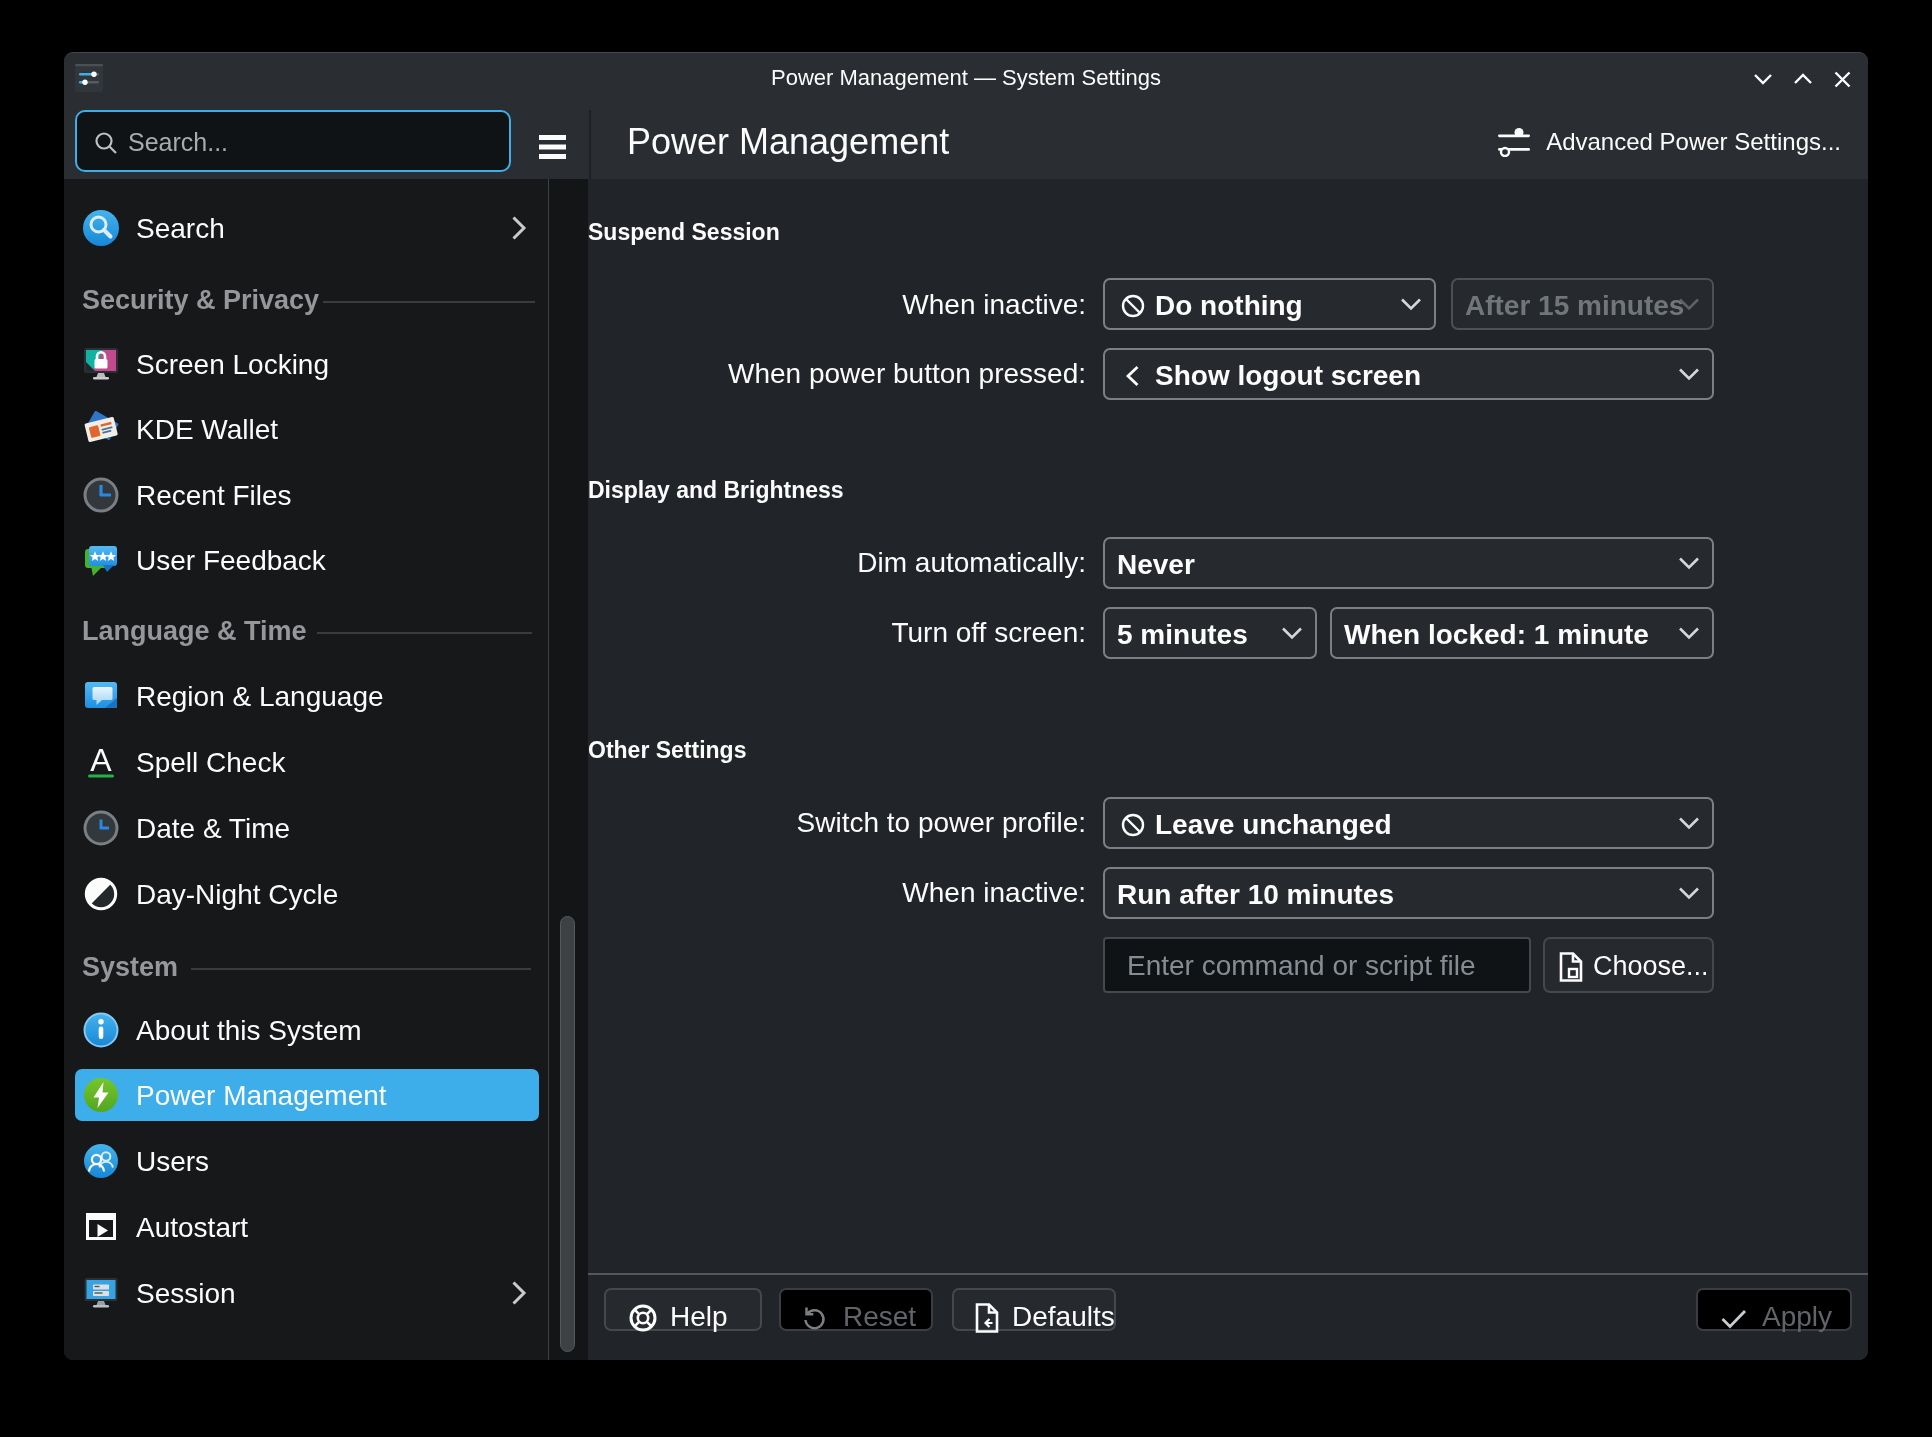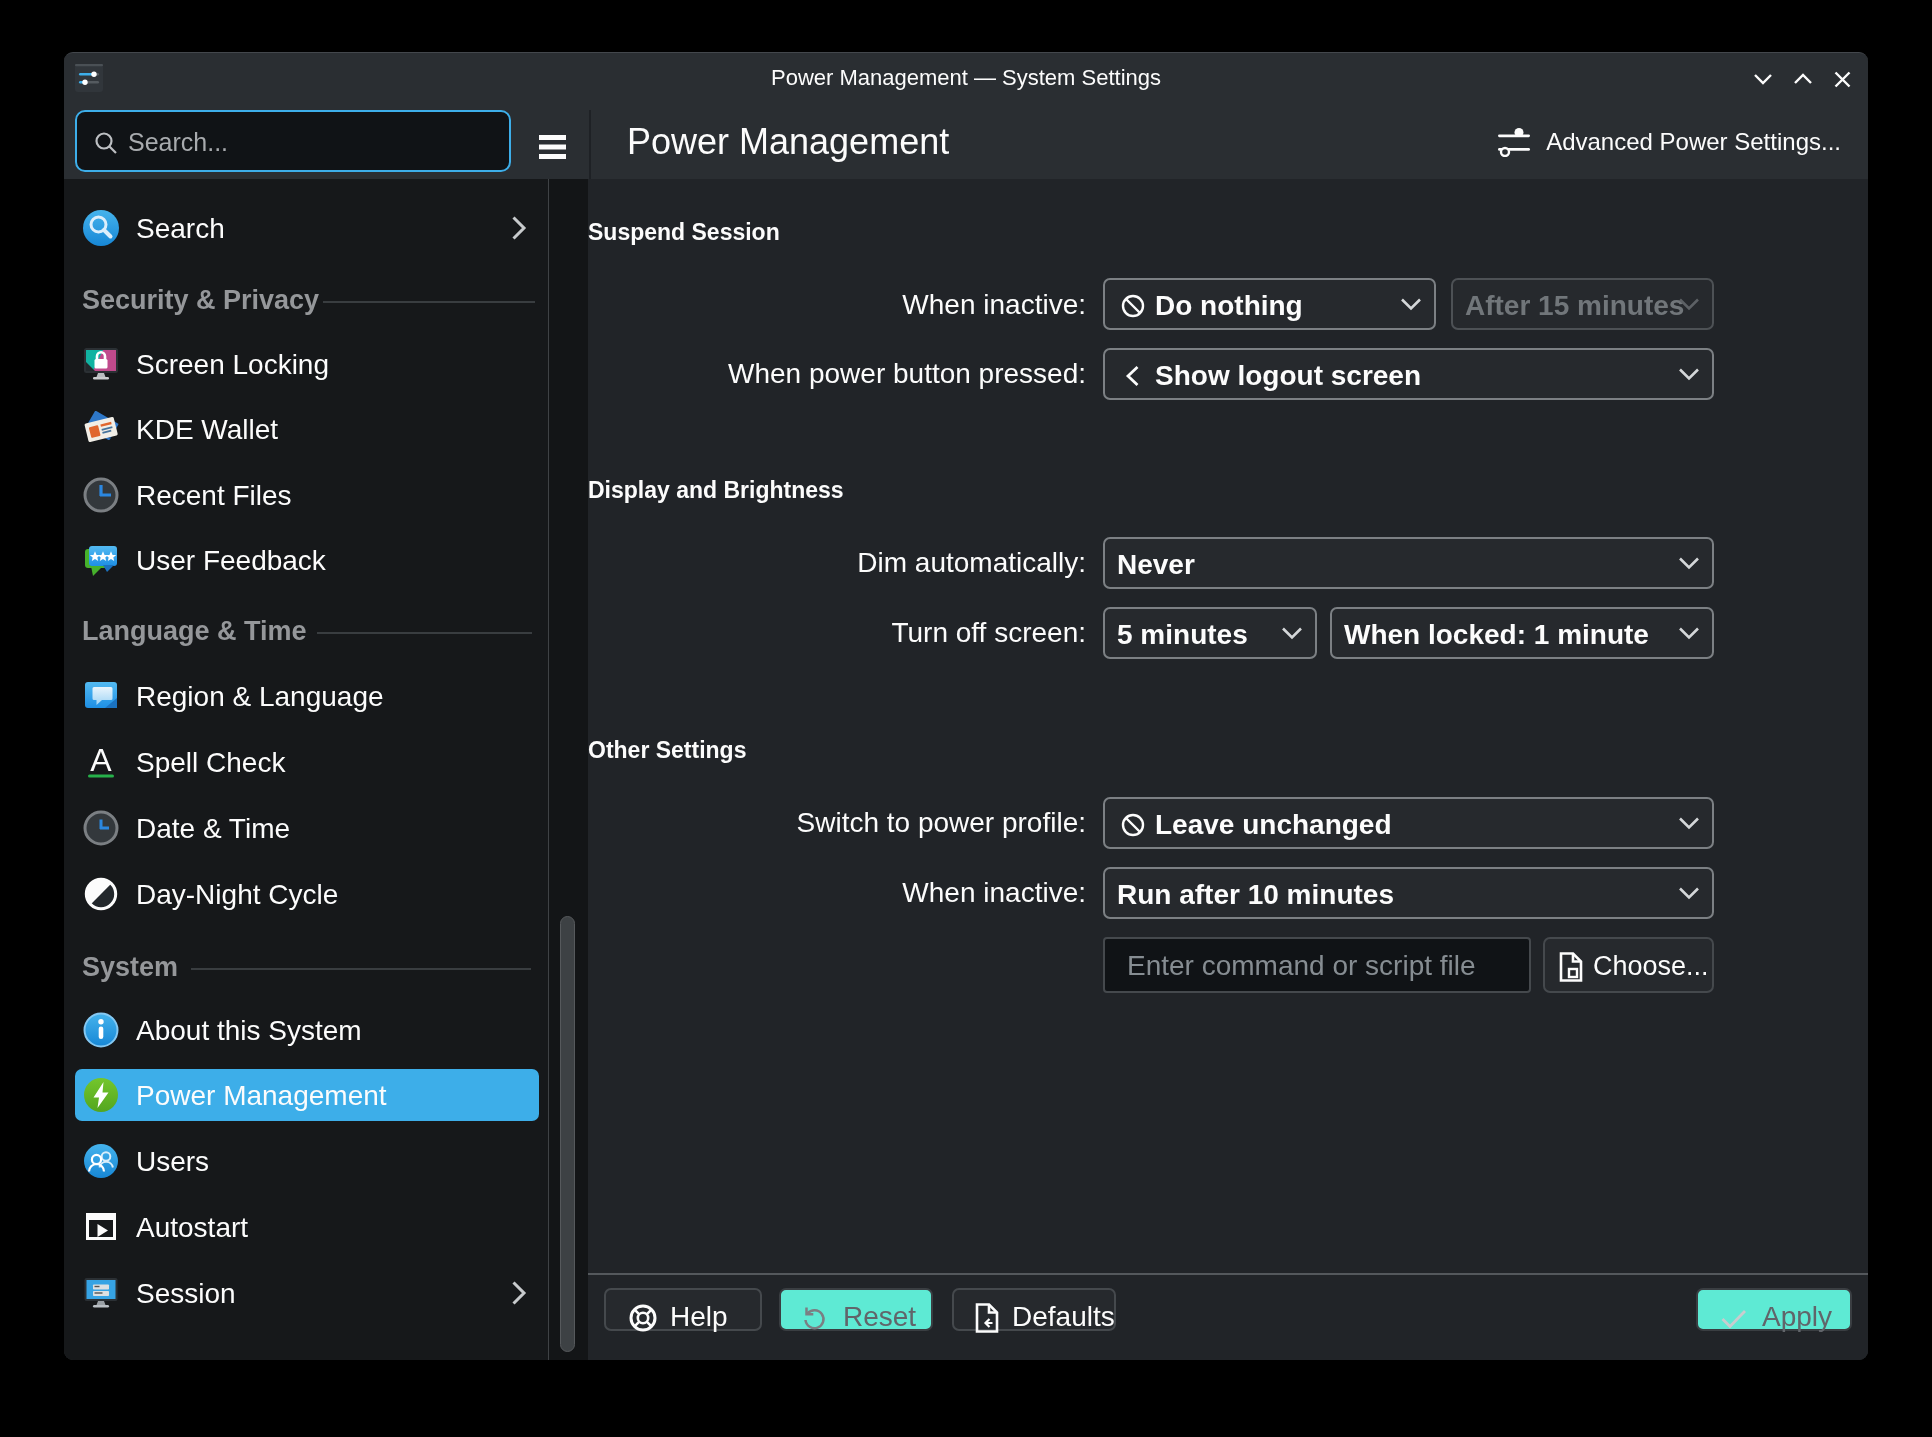--- a/index.html
+++ b/index.html
@@ -38,21 +38,21 @@
   font-size:28px; color:#fcfcfc; white-space:nowrap; }
 .combo { position:absolute; height:52px; background:#26292d;
   border:2px solid #7c8084; border-radius:7px; font-size:28px; color:#fcfcfc; }
 .combo .ctxt { position:absolute; left:12px; top:10px; white-space:nowrap;font-weight:bold; }
 .combo .ctxt.wicon { left:50px; }
 .combo.dis { border-color:#4d5155; color:#71767a; }
 .combo.dis .ctxt { color:#71767a; }
 .cchev { position:absolute; right:12px; top:17px; }
 .btn { position:absolute; height:43px; background:#26292d; border:2px solid #45494d;
   border-radius:7px; font-size:28px; color:#fcfcfc; }
-.btn.dis { color:#61656a; border-color:#3a3e42; background:#5eead4; }
+.btn.dis { color:#61656a; border-color:#3a3e42; background:#000000; }
 #cmdinput { position:absolute; left:1039px; top:884px; width:428px; height:56px;
   background:#101316; border:2px solid #45494d; border-radius:4px; }
 #cmdinput span { position:absolute; left:22px; top:11px; font-size:28px; color:#868d92; white-space:nowrap; }
 </style>
 </head>
 <body>
 <div id="win">
   <div class="abs" id="titletext">Power Management — System Settings</div>
 
   <svg class="abs" style="left:11px;top:11px" width="28" height="28" viewBox="0 0 28 28">

